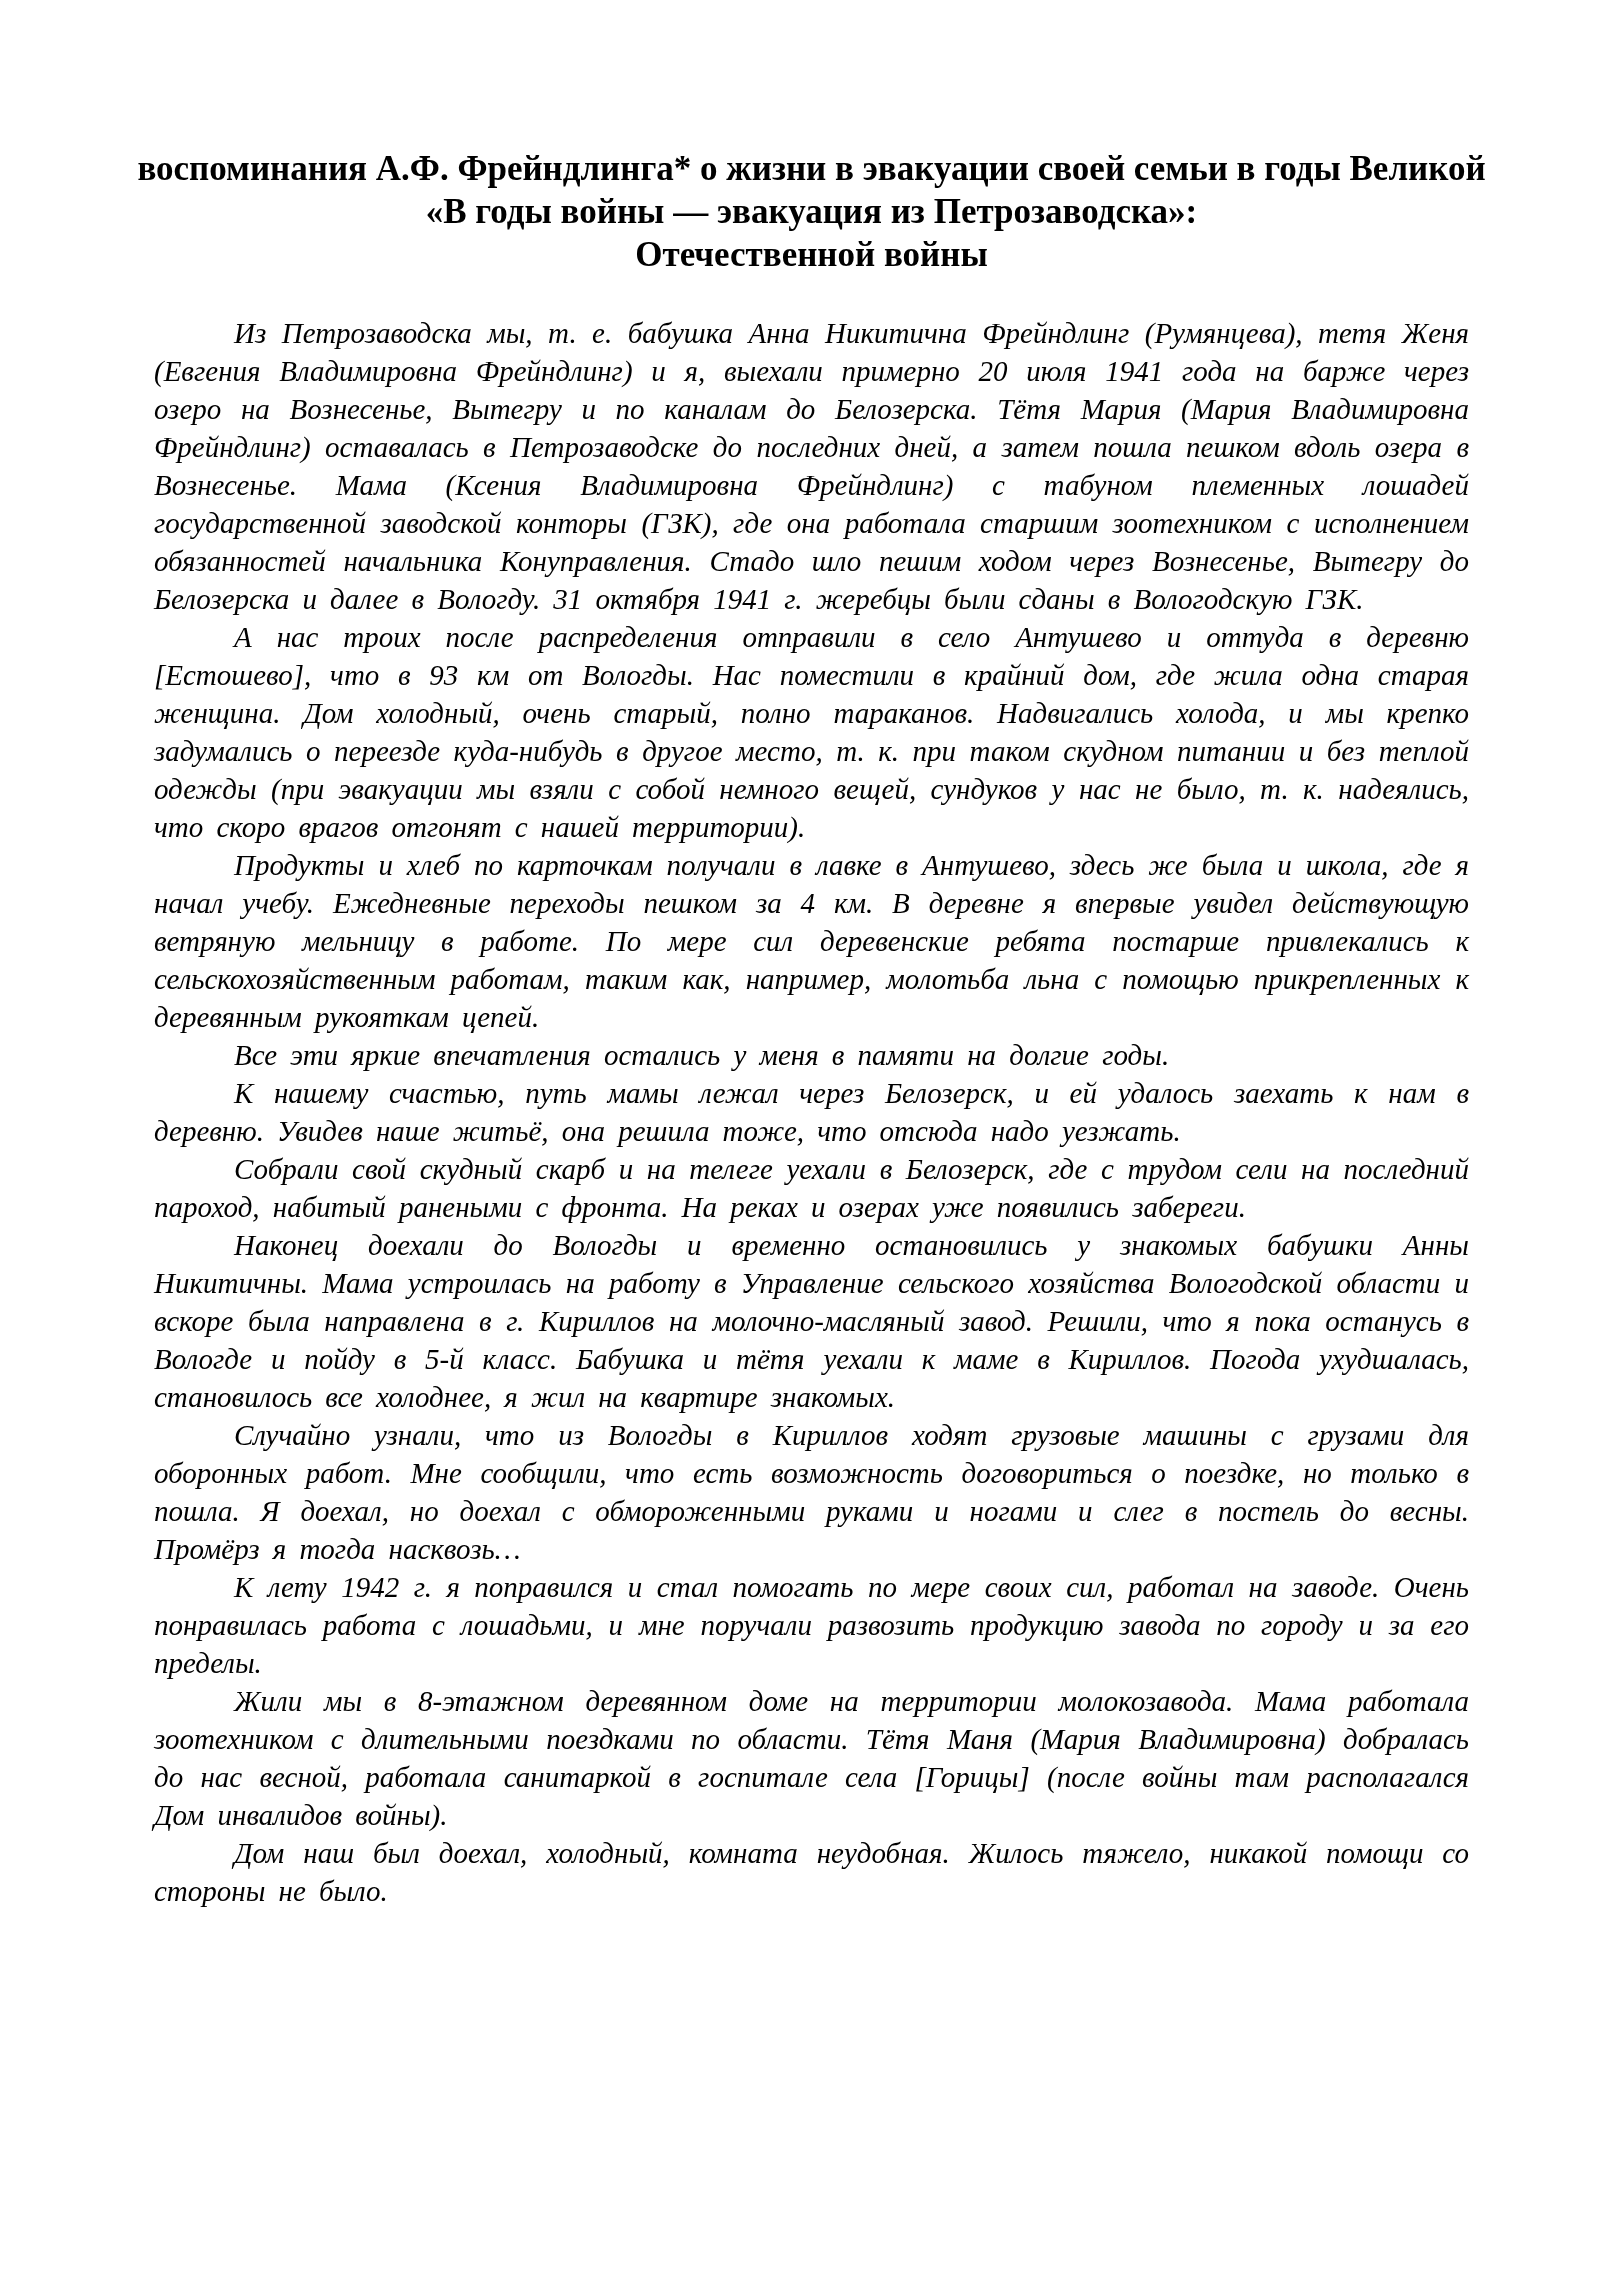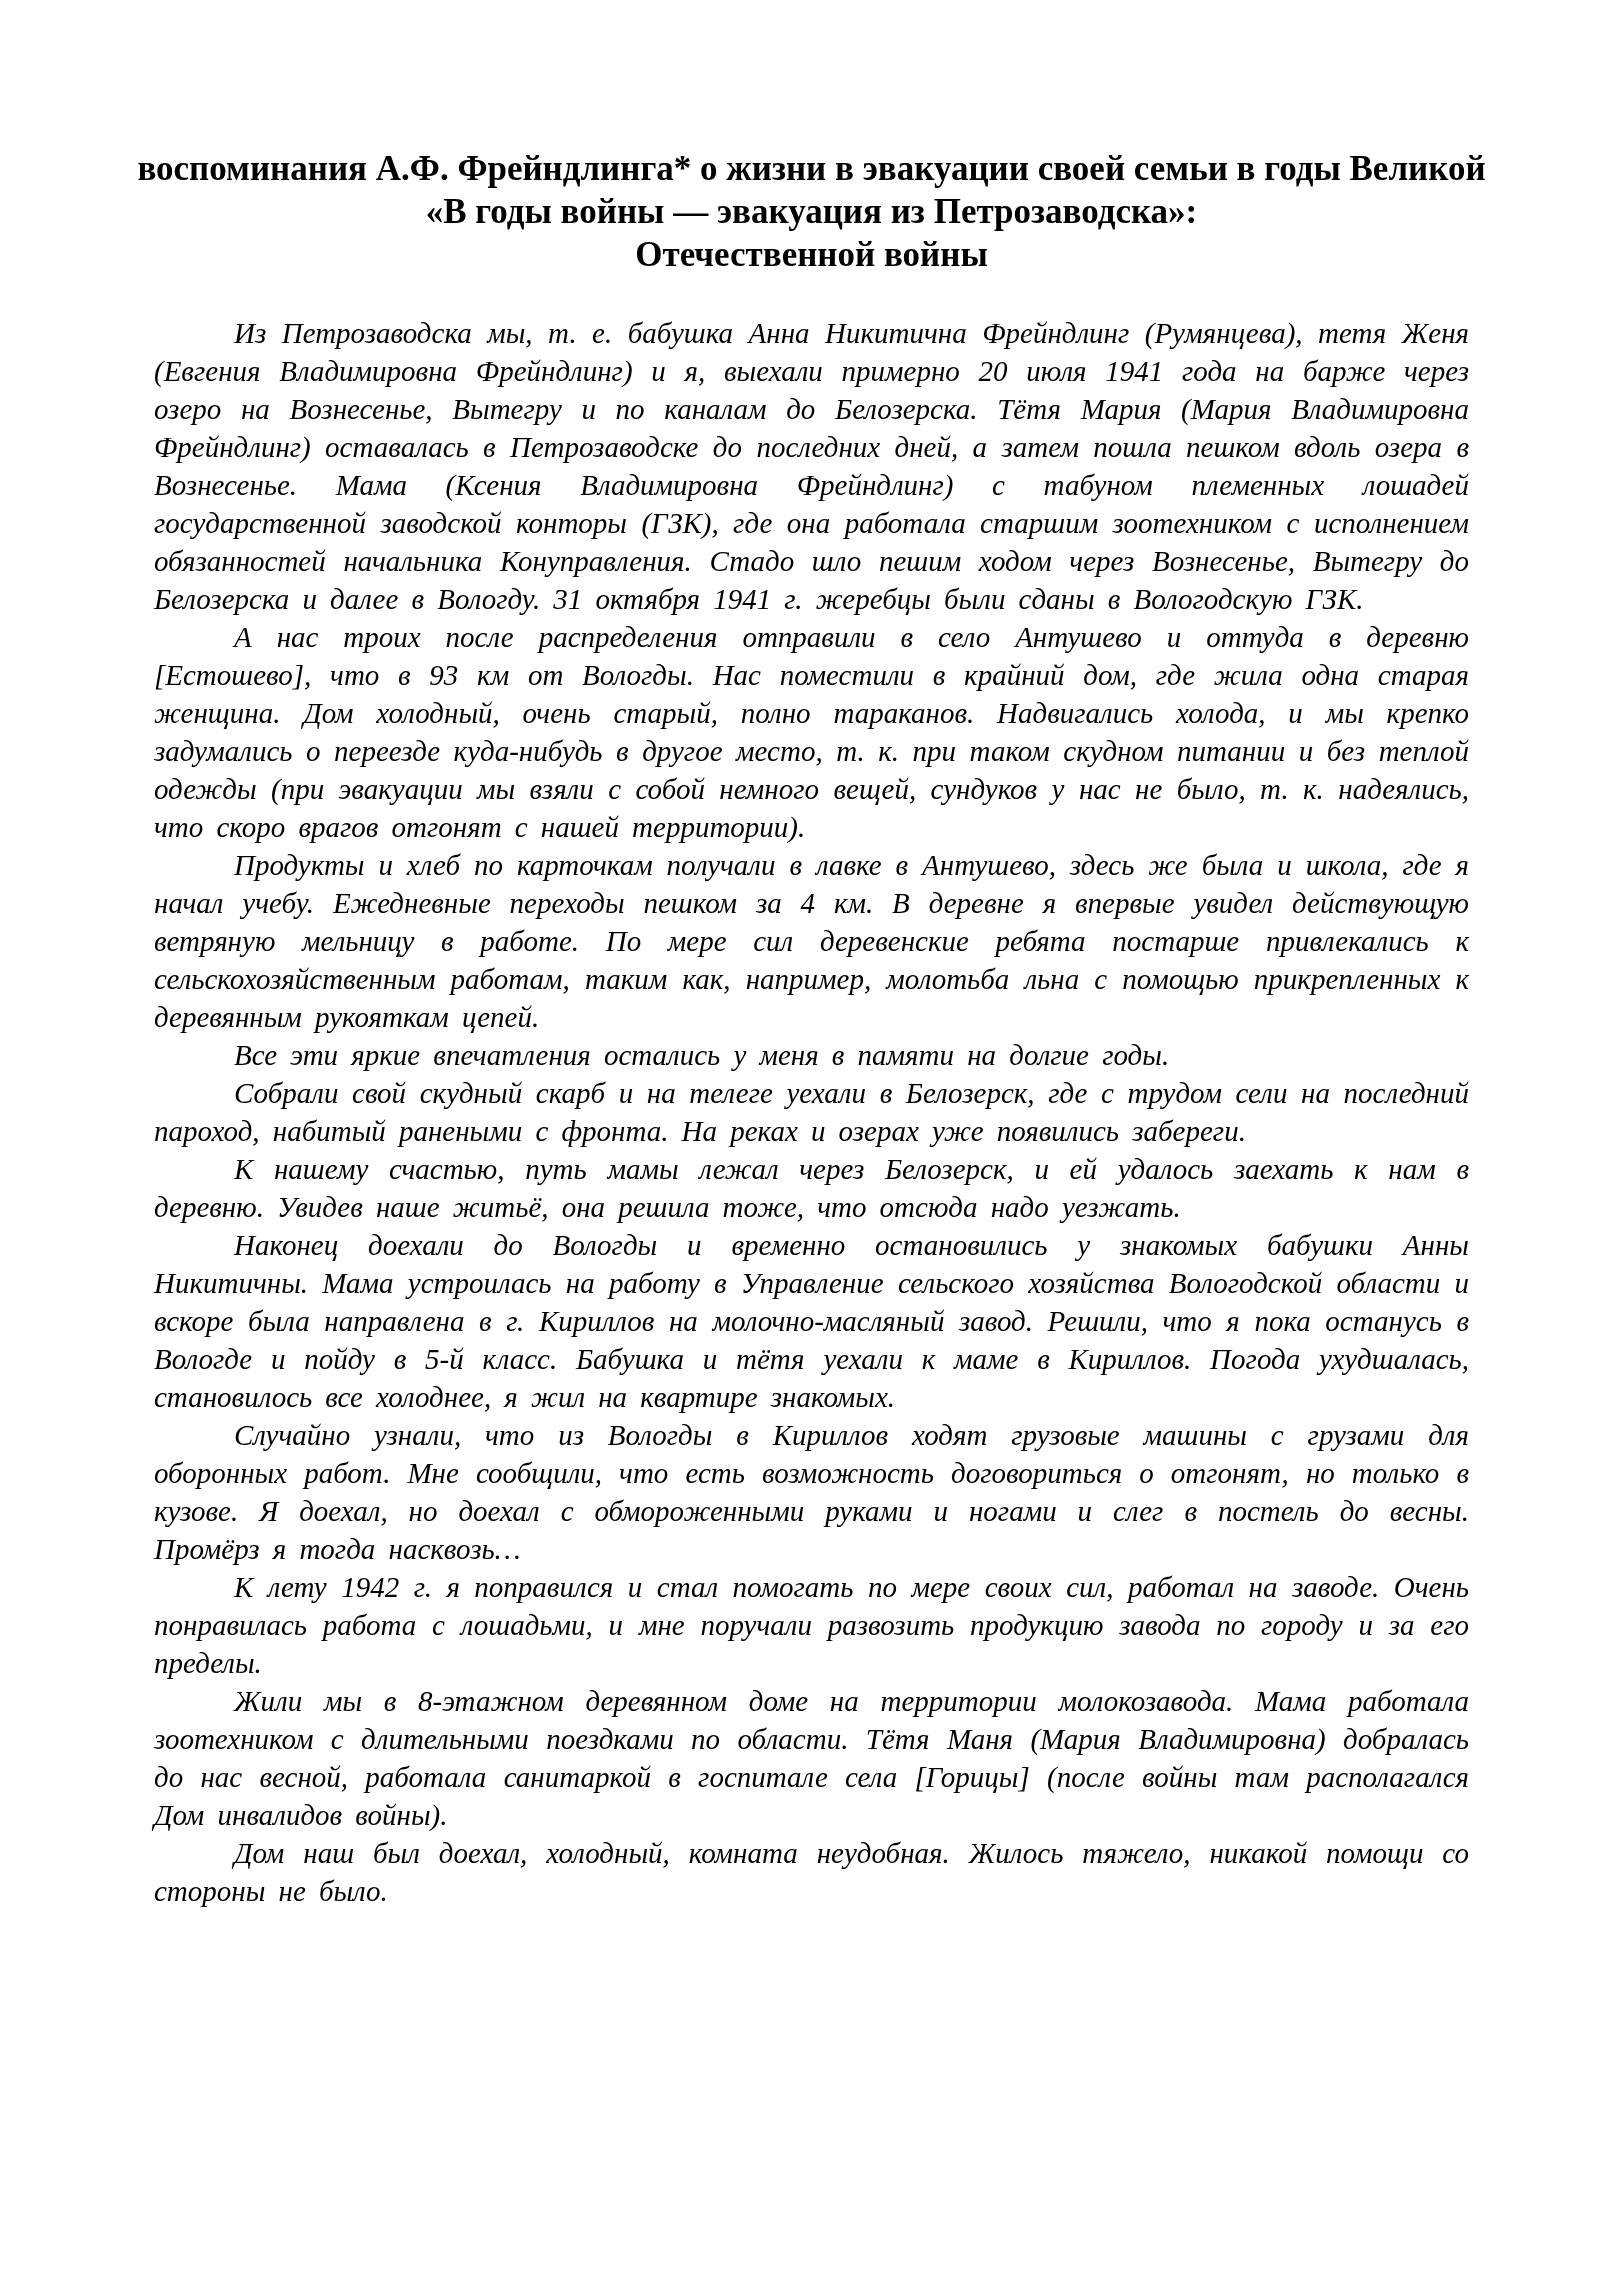--- a/index.html
+++ b/index.html
@@ -48,22 +48,22 @@
   <header class="title">
     <div class="title-line">воспоминания А.Ф. Фрейндлинга* о жизни в эвакуации своей семьи в годы Великой</div>
     <div class="title-line">«В годы войны — эвакуация из Петрозаводска»:</div>
     <div class="title-line">Отечественной войны</div>
   </header>
   <main class="body">
     <p>Из Петрозаводска мы, т. е. бабушка Анна Никитична Фрейндлинг (Румянцева), тетя Женя (Евгения Владимировна Фрейндлинг) и я, выехали примерно 20 июля 1941 года на барже через озеро на Вознесенье, Вытегру и по каналам до Белозерска. Тётя Мария (Мария Владимировна Фрейндлинг) оставалась в Петрозаводске до последних дней, а затем пошла пешком вдоль озера в Вознесенье. Мама (Ксения Владимировна Фрейндлинг) с табуном племенных лошадей государственной заводской конторы (ГЗК), где она работала старшим зоотехником с исполнением обязанностей начальника Конуправления. Стадо шло пешим ходом через Вознесенье, Вытегру до Белозерска и далее в Вологду. 31 октября 1941 г. жеребцы были сданы в Вологодскую ГЗК.</p>
     <p>А нас троих после распределения отправили в село Антушево и оттуда в деревню [Естошево], что в 93 км от Вологды. Нас поместили в крайний дом, где жила одна старая женщина. Дом холодный, очень старый, полно тараканов. Надвигались холода, и мы крепко задумались о переезде куда-нибудь в другое место, т. к. при таком скудном питании и без теплой одежды (при эвакуации мы взяли с собой немного вещей, сундуков у нас не было, т. к. надеялись, что скоро врагов отгонят с нашей территории).</p>
     <p>Продукты и хлеб по карточкам получали в лавке в Антушево, здесь же была и школа, где я начал учебу. Ежедневные переходы пешком за 4 км. В деревне я впервые увидел действующую ветряную мельницу в работе. По мере сил деревенские ребята постарше привлекались к сельскохозяйственным работам, таким как, например, молотьба льна с помощью прикрепленных к деревянным рукояткам цепей.</p>
     <p>Все эти яркие впечатления остались у меня в памяти на долгие годы.</p>
+    <p>К нашему счастью, путь мамы лежал через Белозерск, и ей удалось заехать к нам в деревню. Увидев наше житьё, она решила тоже, что отсюда надо уезжать.</p>
     <p>Собрали свой скудный скарб и на телеге уехали в Белозерск, где с трудом сели на последний пароход, набитый ранеными с фронта. На реках и озерах уже появились забереги.</p>
-    <p>К нашему счастью, путь мамы лежал через Белозерск, и ей удалось заехать к нам в деревню. Увидев наше житьё, она решила тоже, что отсюда надо уезжать.</p>
     <p>Наконец доехали до Вологды и временно остановились у знакомых бабушки Анны Никитичны. Мама устроилась на работу в Управление сельского хозяйства Вологодской области и вскоре была направлена в г. Кириллов на молочно-масляный завод. Решили, что я пока останусь в Вологде и пойду в 5-й класс. Бабушка и тётя уехали к маме в Кириллов. Погода ухудшалась, становилось все холоднее, я жил на квартире знакомых.</p>
-    <p>Случайно узнали, что из Вологды в Кириллов ходят грузовые машины с грузами для оборонных работ. Мне сообщили, что есть возможность договориться о отгонят, но только в кузове. Я доехал, но доехал с обмороженными руками и ногами и слег в постель до весны. Промёрз я тогда насквозь…</p>
+    <p>Случайно узнали, что из Вологды в Кириллов ходят грузовые машины с грузами для оборонных работ. Мне сообщили, что есть возможность договориться о поездке, но только в пошла. Я доехал, но доехал с обмороженными руками и ногами и слег в постель до весны. Промёрз я тогда насквозь…</p>
     <p>К лету 1942 г. я поправился и стал помогать по мере своих сил, работал на заводе. Очень понравилась работа с лошадьми, и мне поручали развозить продукцию завода по городу и за его пределы.</p>
     <p>Жили мы в 8-этажном деревянном доме на территории молокозавода. Мама работала зоотехником с длительными поездками по области. Тётя Маня (Мария Владимировна) добралась до нас весной, работала санитаркой в госпитале села [Горицы] (после войны там располагался Дом инвалидов войны).</p>
     <p>Дом наш был доехал, холодный, комната неудобная. Жилось тяжело, никакой помощи со стороны не было.</p>
   </main>
 </div>
 
 
 </body></html>

